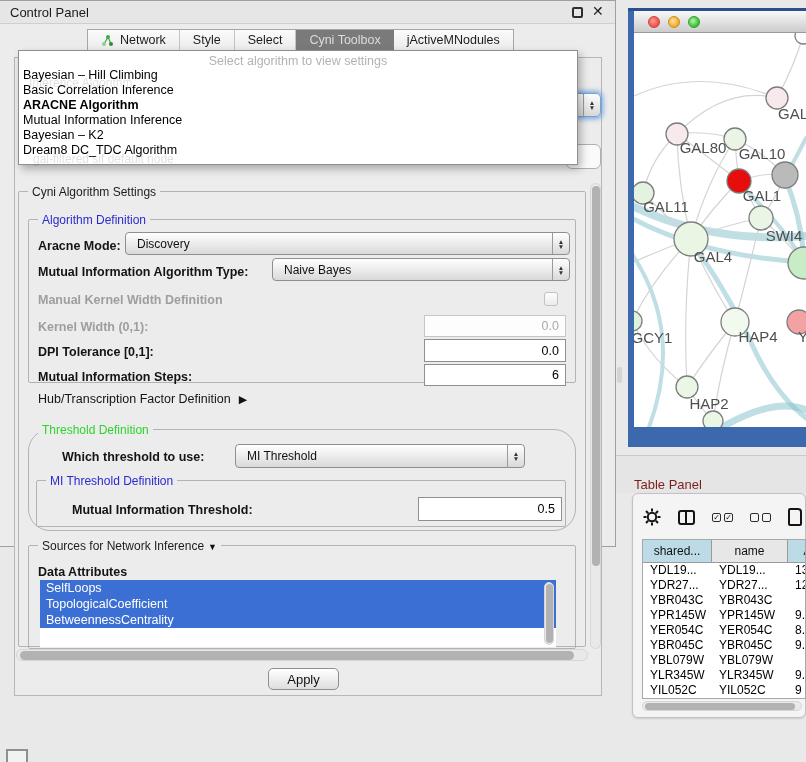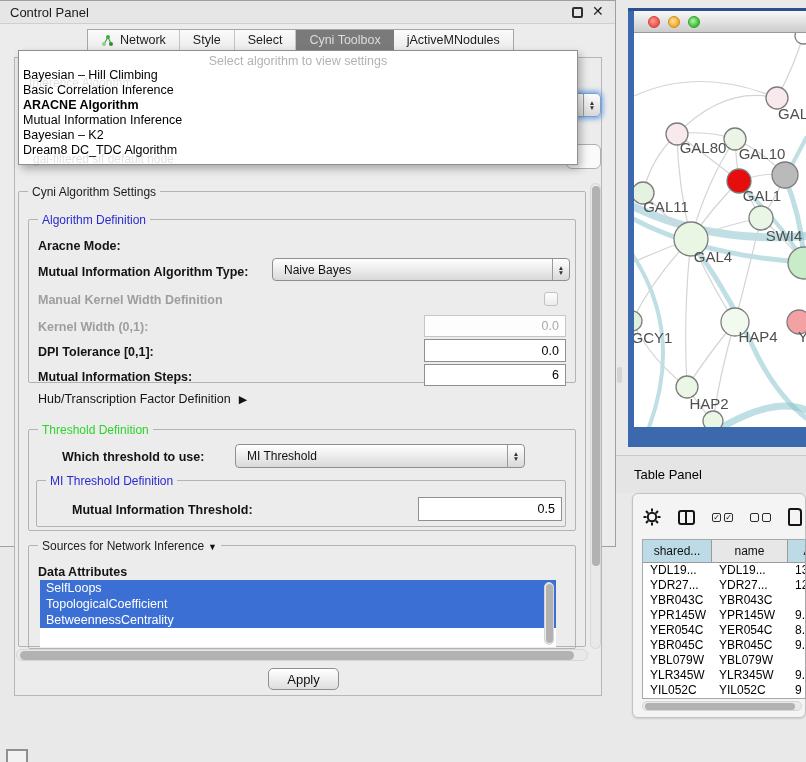--- a/index.html
+++ b/index.html
@@ -109,21 +109,21 @@
   .net-titlebar { left:6px; top:3px; width:172px; height:22px;
         background:linear-gradient(#f8f8f8,#cccccc); border-bottom:1px solid #9a9a9a; }
   .tl { position:absolute; top:5px; width:12px; height:12px; border-radius:50%; }
   .tl-red    { left:14px;  background:radial-gradient(circle at 4px 4px,#ff9a90,#ee4f43 70%); border:1px solid #c8413a; }
   .tl-yellow { left:34px;  background:radial-gradient(circle at 4px 4px,#ffe39a,#f4a627 70%); border:1px solid #cf8d1f; }
   .tl-green  { left:54px;  background:radial-gradient(circle at 4px 4px,#b4f3a8,#35bd2e 70%); border:1px solid #2da027; }
   .net-canvas { left:6px; top:25px; width:172px; height:394px; background:#fff; overflow:hidden; }
 
   
   .tp-strip { left:616px; top:455px; width:190px; height:38px; background:#e5e5e5; border-top:1px solid #c9c9c9; }
-  .tp-title { left:18px; top:11px; font-size:13px; color:#000000; }
+  .tp-title { left:18px; top:21px; font-size:13px; color:#7f1d1d; }
   .tp-box { left:632px; top:493px; width:174px; height:225px; background:#f4f4f4;
         border:1px solid #c2c2c2; border-radius:6px; box-shadow:0 1px 2px rgba(0,0,0,.12); }
   .tp-toolbar { left:10px; top:11px; height:24px; display:flex; align-items:center; gap:17px; }
   .ic-cols { width:17px; height:15px; border:2px solid #141414; border-radius:3px; position:relative; }
   .ic-cols::after { content:""; position:absolute; left:5px; top:0; width:2px; height:100%; background:#141414; }
   .cb-pair { display:flex; gap:3px; }
   .cb { width:9px; height:9px; border:1.4px solid #2c2c2c; border-radius:2px; font-size:8px; line-height:7px;
         color:#111; text-align:center; }
   .ic-page { width:14px; height:18px; border:2px solid #141414; border-radius:2px 4px 2px 2px; }
   .tbl { left:9px; top:45px; width:164px; background:#fff; border:1px solid #a8a8a8; overflow:hidden; }
@@ -199,20 +199,27 @@
 
   <div class="abs group" style="left:18px; top:190px; width:568px; height:456px;">
     <div class="group-label gl-black">Cyni Algorithm Settings</div>
   </div>
 
   <div class="abs group" style="left:28px; top:218px; width:548px; height:164px;">
     <div class="group-label gl-blue" style="background:#ececec;">Algorithm Definition</div>
   </div>
 
   <div class="abs lbl" style="left:38px; top:238px;">Aracne Mode:</div>
+  <div class="abs combo" style="left:125px; top:231px; width:445px; height:23px;">
+    <span class="cval">Discovery</span>
+    <div class="arrows">
+        <span>▲</span>
+        <span>▼</span>
+      </div>
+  </div>
 
   <div class="abs lbl" style="left:38px; top:264px;">Mutual Information Algorithm Type:</div>
   <div class="abs combo" style="left:272px; top:257px; width:298px; height:23px;">
     <span class="cval">Naive Bayes</span>
     <div class="arrows">
         <span>▲</span>
         <span>▼</span>
       </div>
   </div>
 
@@ -231,21 +238,21 @@
 
   <div class="abs lbl" style="left:38px; top:369px;">Mutual Information Steps:</div>
   <div class="abs field" style="left:424px; top:363px; width:142px; height:22px;">
     <span>6</span>
   </div>
 
   <div class="abs hub-row" style="left:38px; top:391px;">
     <span>Hub/Transcription Factor Definition</span><span class="tri-right">▶</span>
   </div>
 
-  <div class="abs group" style="left:28px; top:428px; width:548px; height:102px;">
+  <div class="abs group" style="left:28px; top:428px; width:548px; height:102px;border-radius:22px;">
     <div class="group-label gl-green">Threshold Definition</div>
   </div>
 
   <div class="abs lbl" style="left:62px; top:449px;">Which threshold to use:</div>
   <div class="abs combo" style="left:235px; top:443px; width:290px; height:24px;gap:12px;">
     <span class="cval">MI Threshold</span>
     <div class="arrows">
         <span>▲</span>
         <span>▼</span>
       </div>

